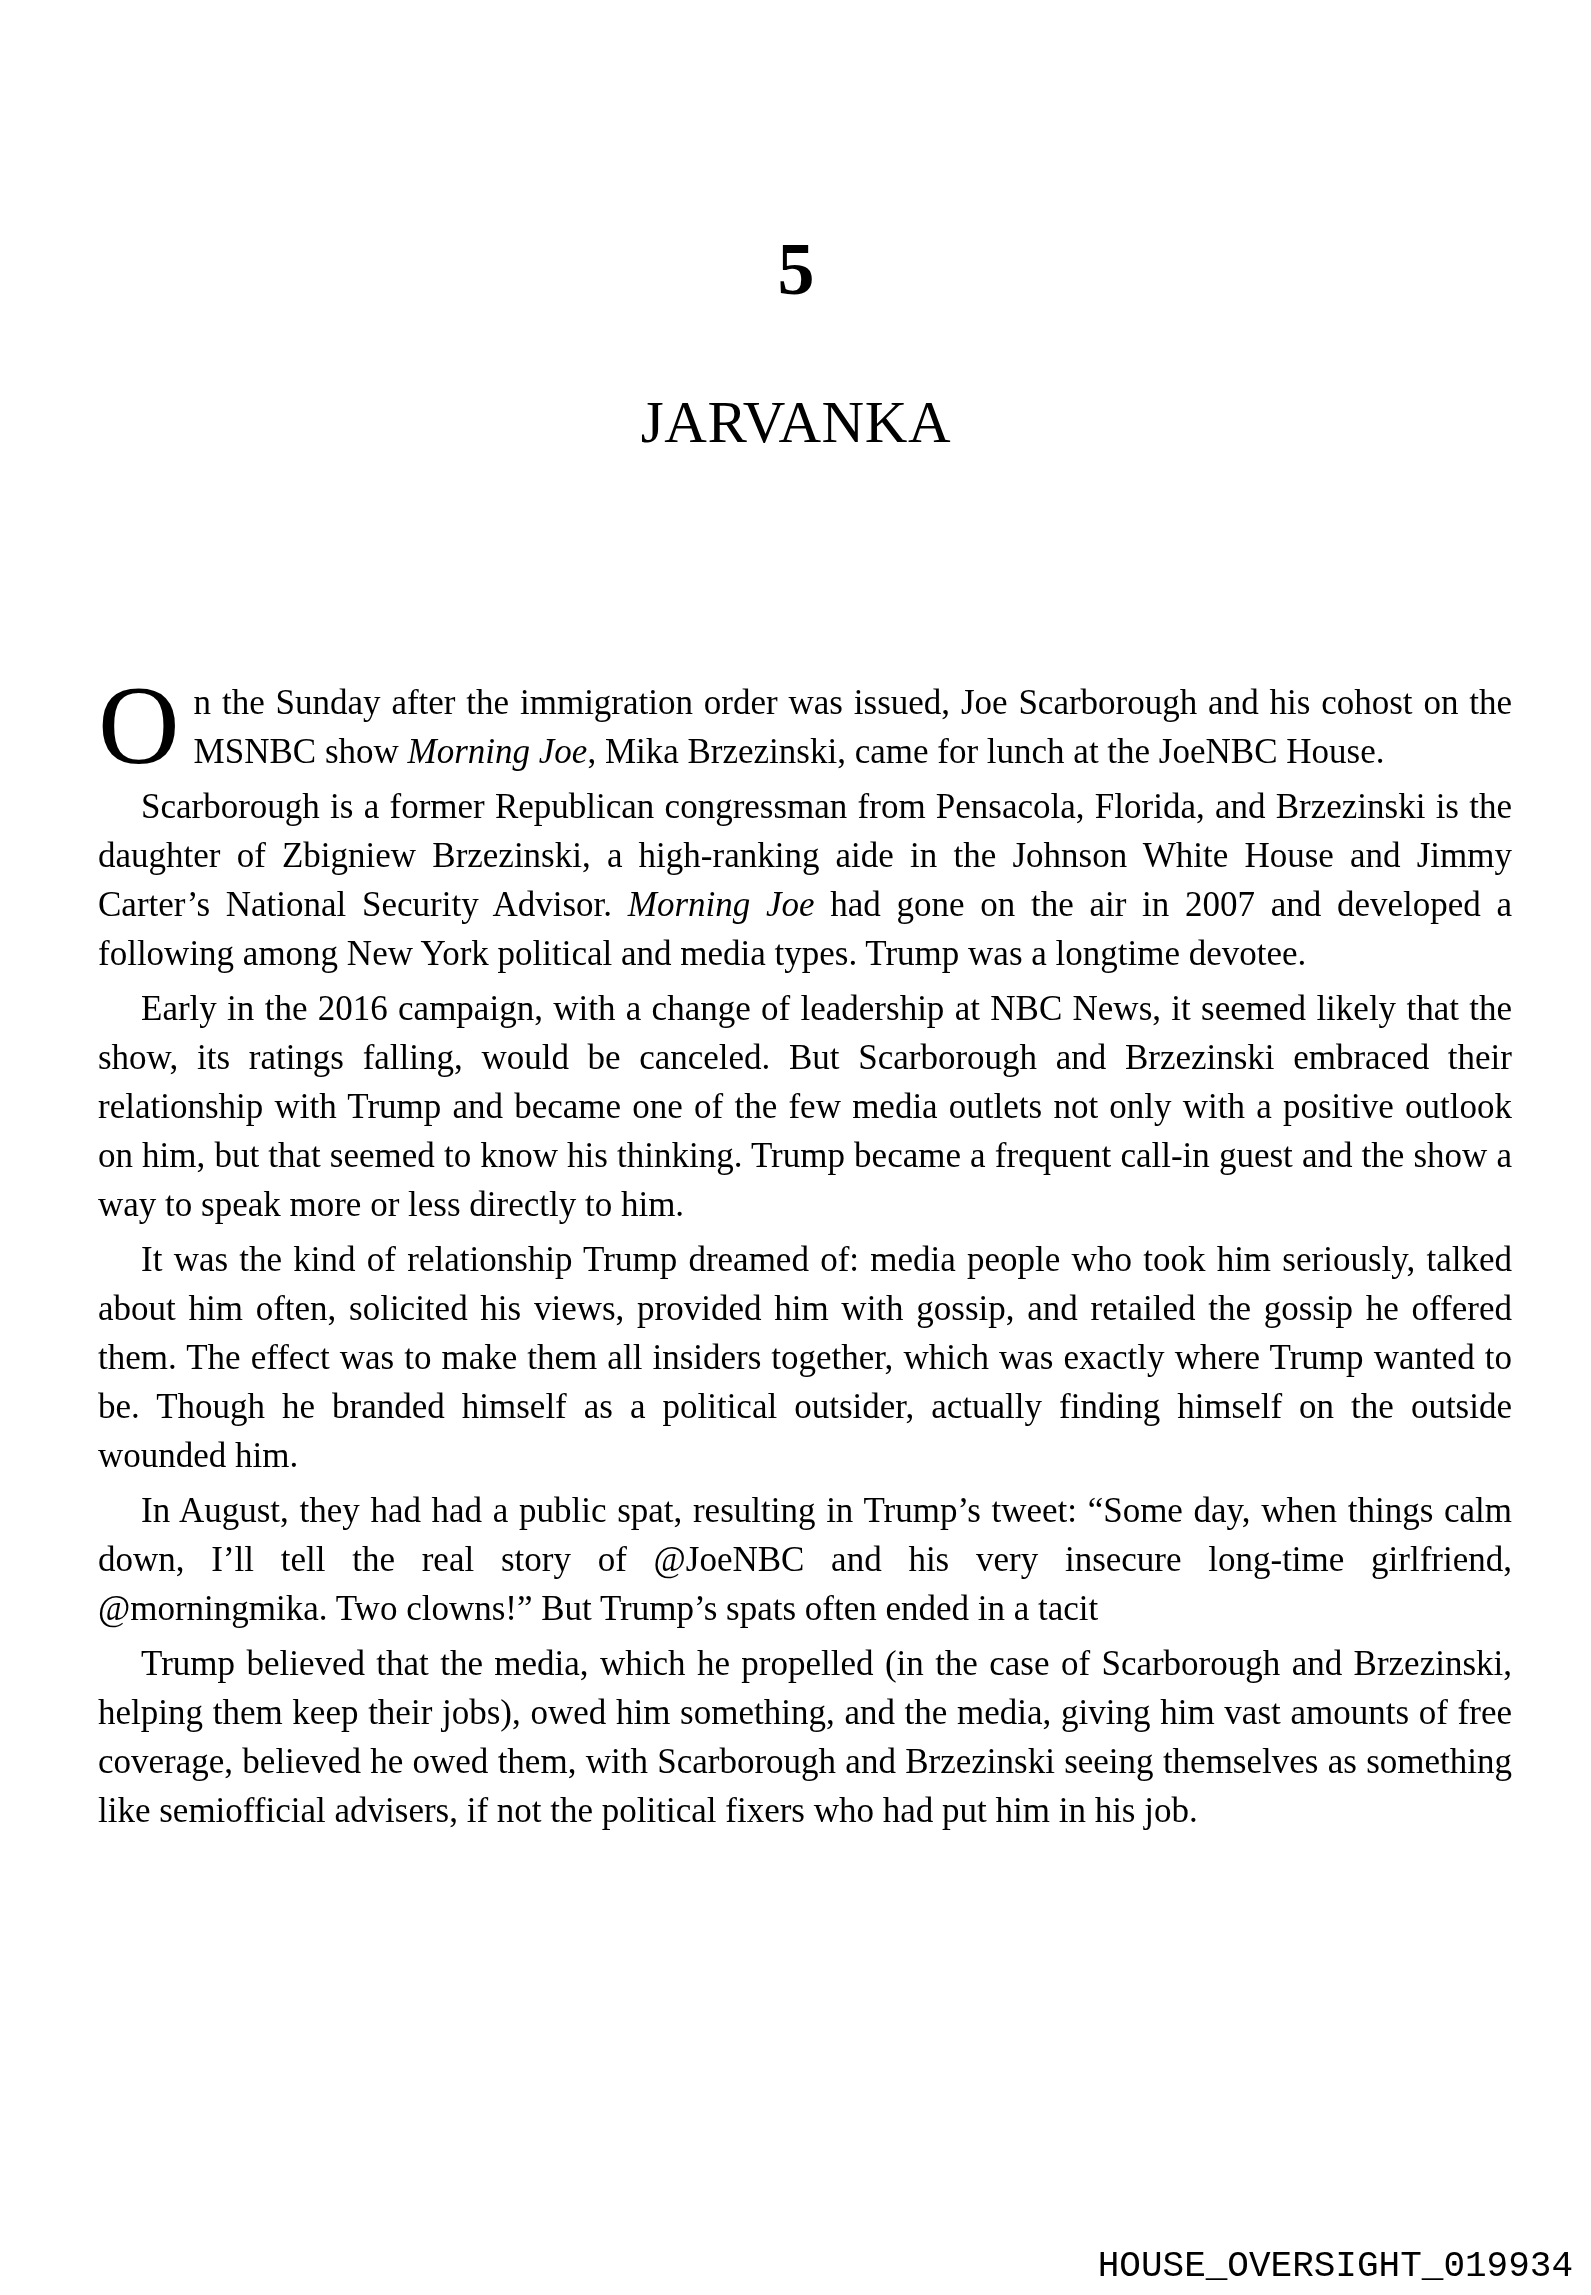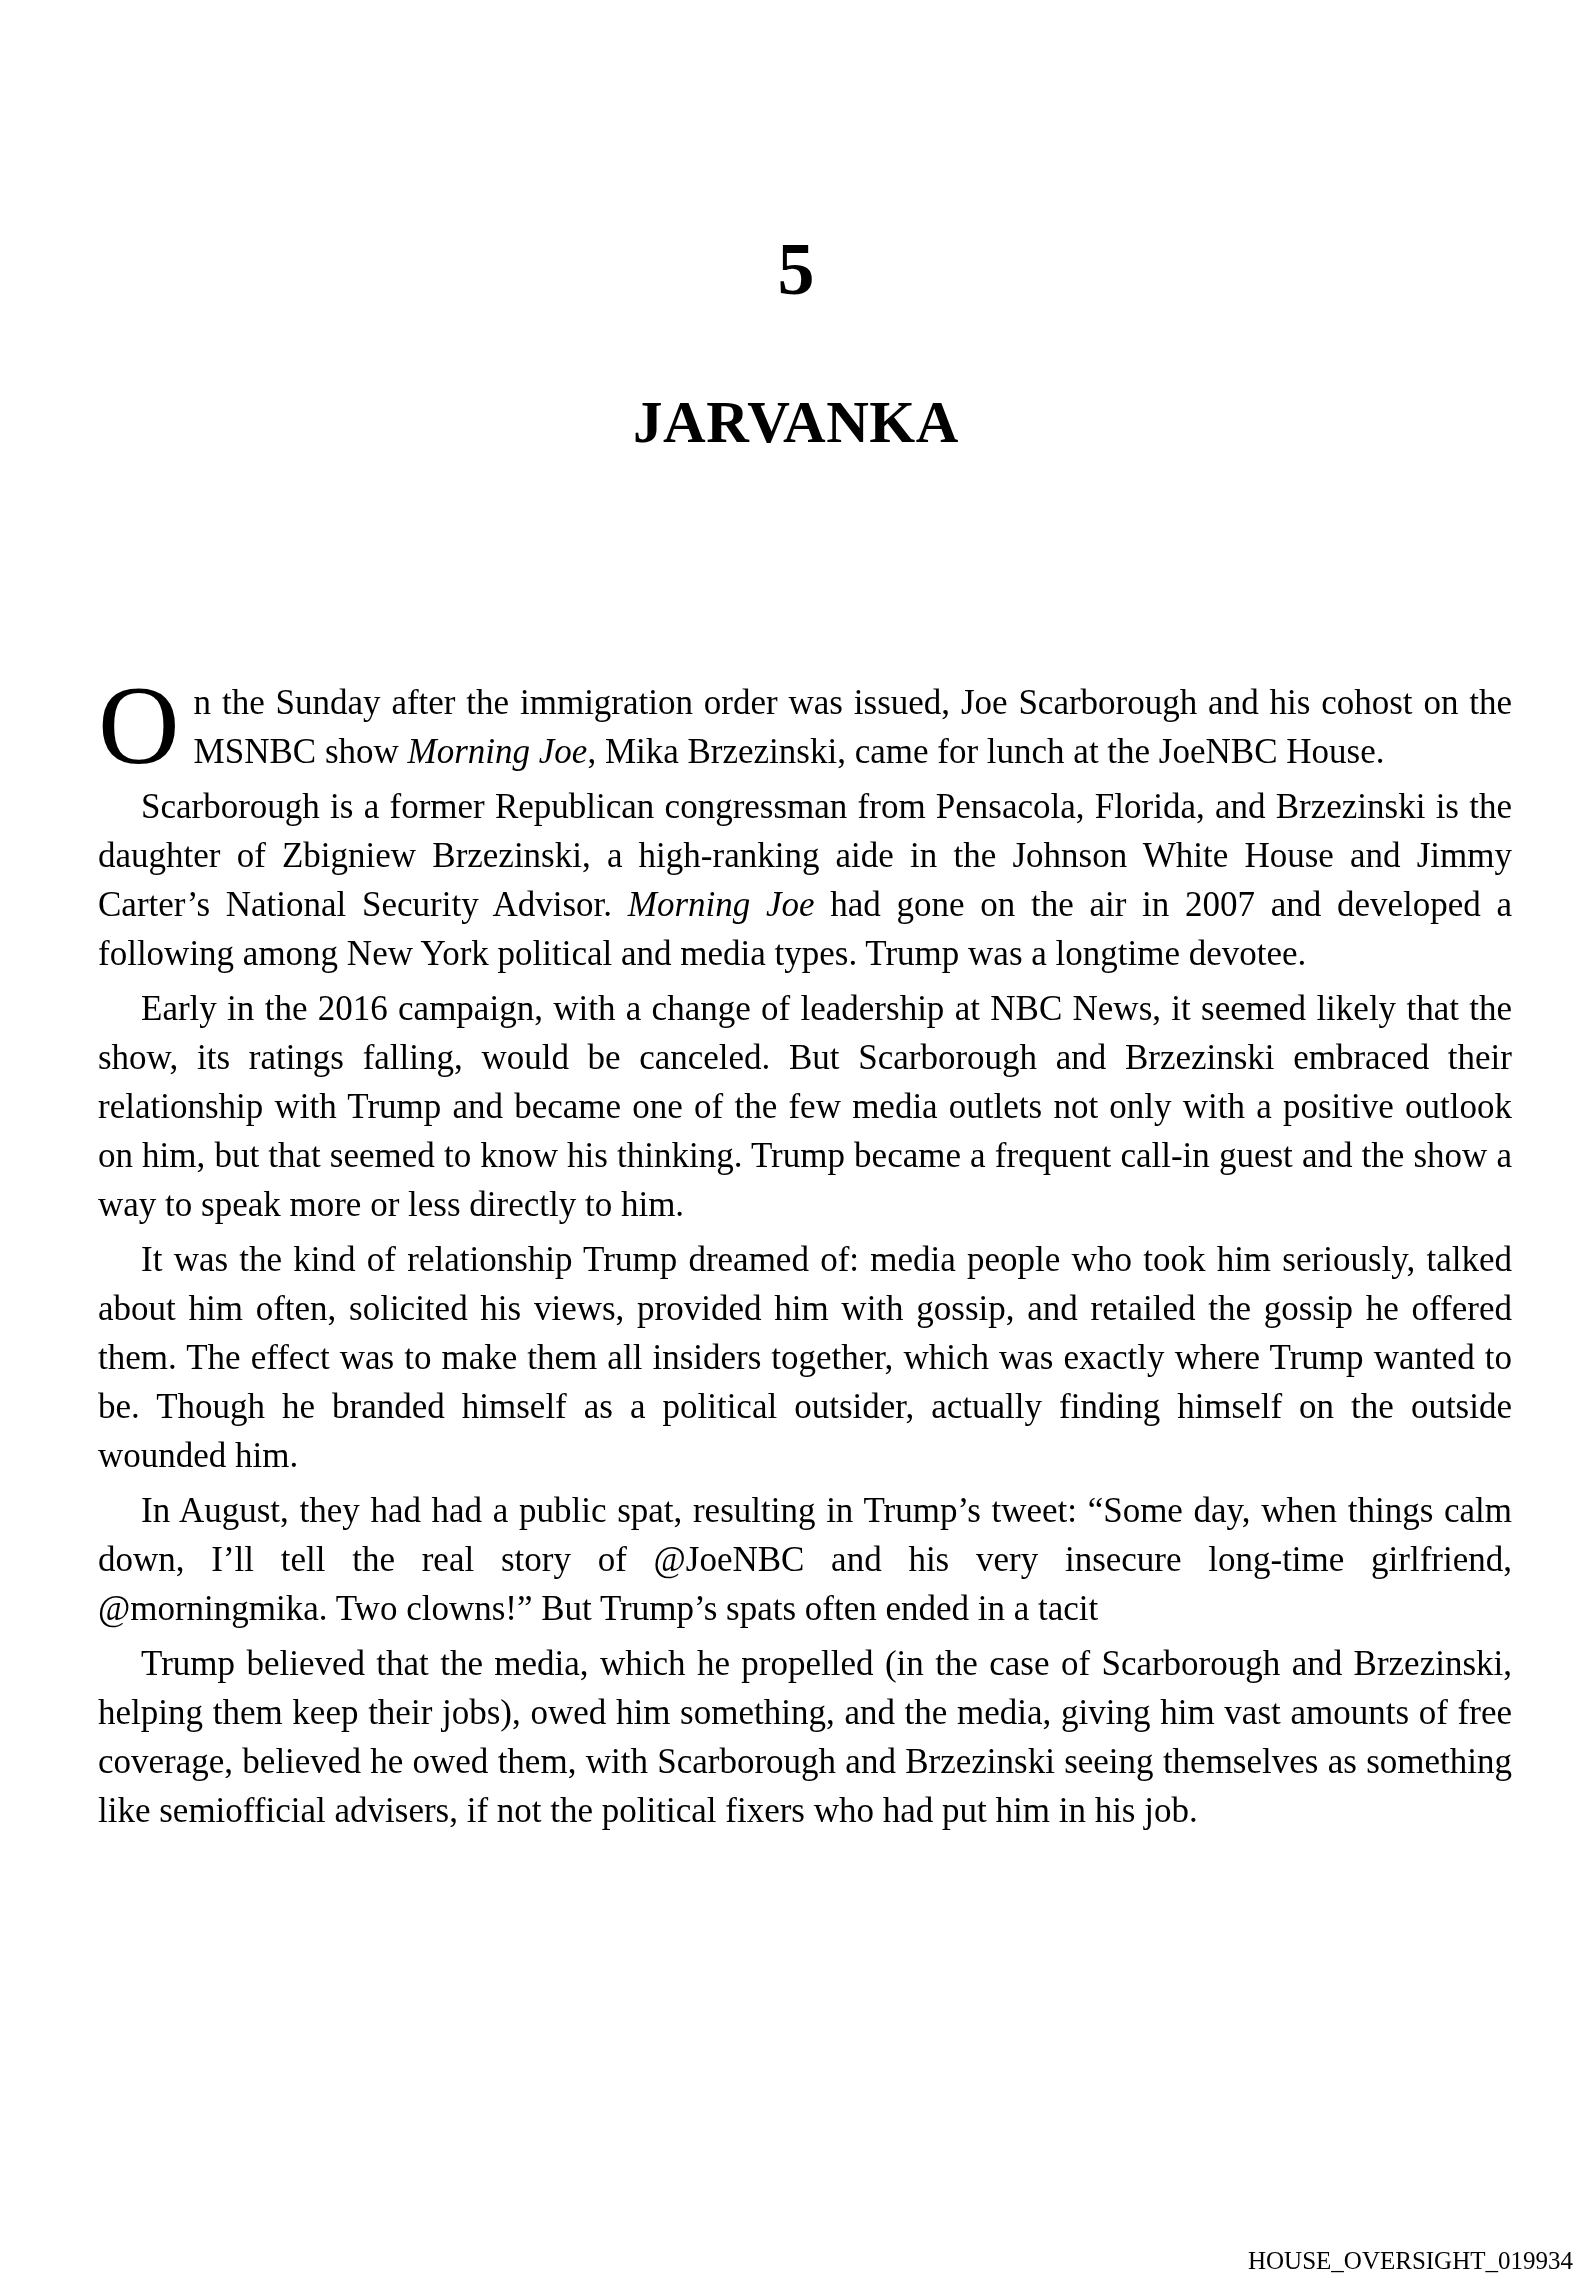--- a/index.html
+++ b/index.html
@@ -26,21 +26,21 @@
     font-weight: bold;
     font-size: 74px;
     line-height: 1;
   }
   .chapter-title {
     position: absolute;
     top: 393px;
     left: 0;
     width: 100%;
     text-align: center;
-    font-weight: bold;
+    font-weight: normal;
     font-size: 59px;
     line-height: 1;
     letter-spacing: 0.6px;
   }
   .body-text {
     position: absolute;
     left: 98px;
     top: 678px;
     width: 1414px;
     font-size: 35px;
@@ -62,22 +62,22 @@
     float: left;
     font-size: 113px;
     line-height: 96px;
     height: 96px;
     margin: -1.3px 14px 0 0;
   }
   .footer-stamp {
     position: absolute;
     right: 19px;
     top: 2247px;
-    font-family: Liberation Serif, serif;
-    font-size: 25px;
+    font-family: Liberation Mono, monospace;
+    font-size: 36px;
     line-height: 1.1;
     letter-spacing: 0px;
   }
 </style>
 </head>
 <body>
 
 <div class="page">
 
   <div class="chapter-number">5</div>

